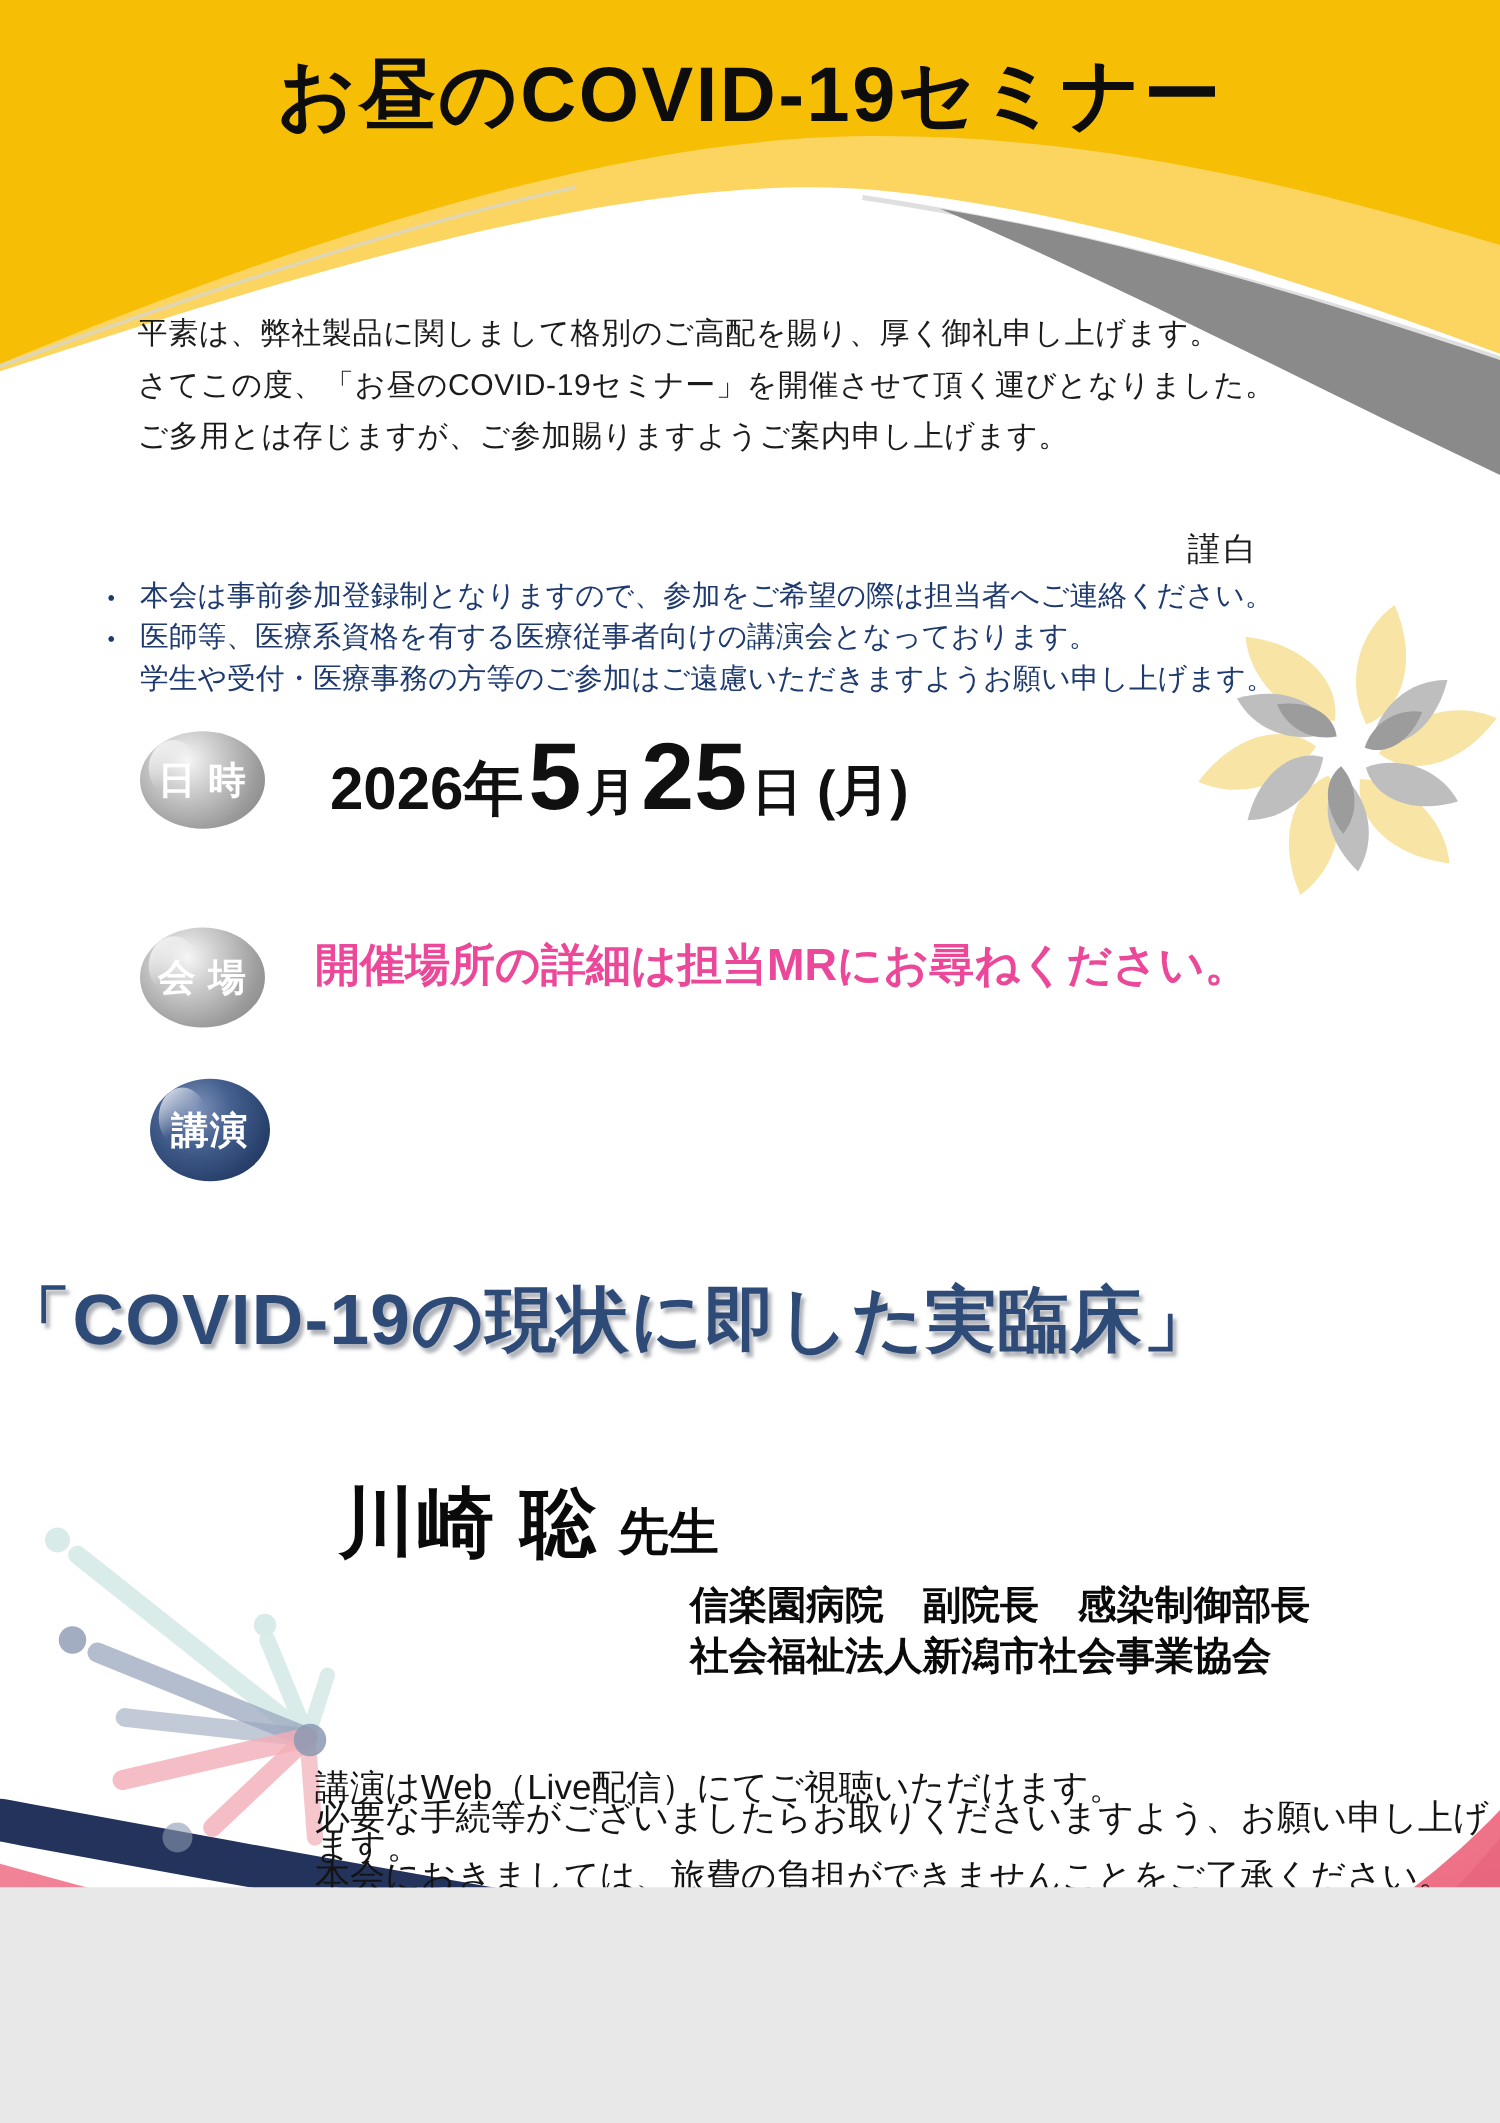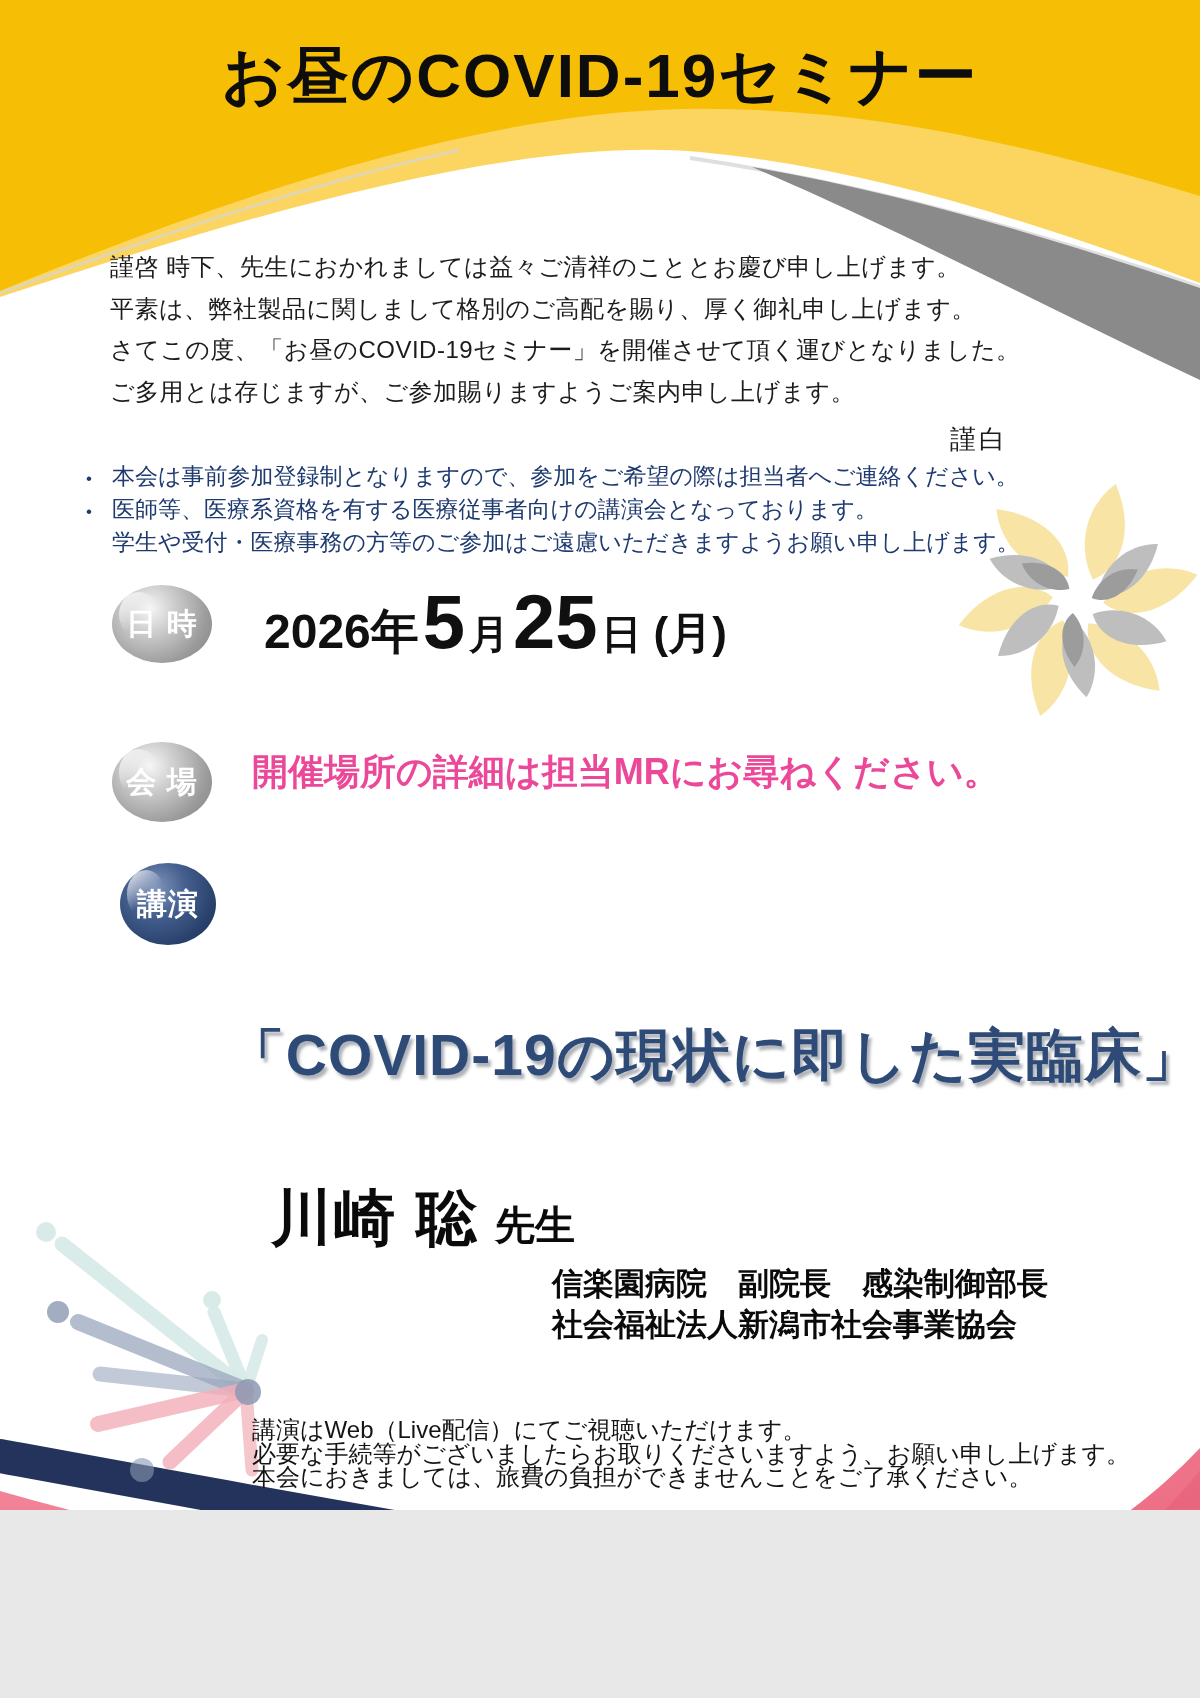--- a/index.html
+++ b/index.html
@@ -47,29 +47,29 @@
   .d-unit{font-size:40px;}
   .d-week{font-size:44px;margin-left:12px;}
   .sessions{
     position:absolute;left:700px;top:566px;font-size:30px;font-weight:bold;color:#0d0d0d;
     line-height:39px;white-space:nowrap;
   }
   .session-note{position:absolute;left:556px;top:709px;font-size:23px;font-weight:bold;color:#101010;}
   .venue-text{position:absolute;left:252px;top:748px;font-size:36px;font-weight:bold;color:#ec4899;}
   
   .lecture-title{
-    position:absolute;left:0;top:1018px;width:100%;text-align:right;
+    position:absolute;left:0;top:1018px;width:100%;text-align:left;
     font-size:57px;font-weight:bold;color:#2e4b78;
     text-shadow:3px 4px 3px rgba(110,115,125,.55);letter-spacing:1px;white-space:nowrap;
   }
   .speaker{position:absolute;left:271px;top:1178px;display:flex;align-items:baseline;color:#0a0a0a;font-weight:bold;}
   .speaker-name{font-size:61px;letter-spacing:2px;}
   .speaker-suffix{font-size:40px;margin-left:16px;}
   .affiliation{position:absolute;left:552px;top:1263px;font-size:31px;font-weight:bold;color:#0a0a0a;line-height:41px;}
-  .remarks{position:absolute;left:252px;top:1418px;font-size:24px;color:#141414;line-height:23.5px;}
+  .remarks{position:absolute;left:252px;top:1418px;font-size:28px;color:#141414;line-height:23.5px;}
   .organizer{
     position:absolute;left:0;top:1636px;width:100%;text-align:center;
     color:#ffffff;font-size:31px;font-weight:bold;letter-spacing:1px;
   }
 </style>
 </head>
 <body>
 
 <div class="page">
 
@@ -145,21 +145,20 @@
       <circle cx="212" cy="1300" r="9" fill="#D9EBE8"></circle>
       <circle cx="58" cy="1312" r="11" fill="#8B99B3" opacity="0.8"></circle>
       <circle cx="142" cy="1470" r="12" fill="#8B99B3" opacity="0.6"></circle>
       <circle cx="248" cy="1392" r="13" fill="#8B99B3" opacity="0.85"></circle>
     </g>
   </svg>
 
   <div class="main-title">お昼のCOVID-19セミナー</div>
 
   <div class="greeting">
-    <div>謹啓 時下、先生におかれましては益々ご清祥のこととお慶び申し上げます。</div>
     <div>平素は、弊社製品に関しまして格別のご高配を賜り、厚く御礼申し上げます。</div>
     <div>さてこの度、「お昼のCOVID-19セミナー」を開催させて頂く運びとなりました。</div>
     <div>ご多用とは存じますが、ご参加賜りますようご案内申し上げます。</div>
   </div>
 
   <div class="closing">謹白</div>
 
   <div class="notices">
     <div class="notice-row">
       <span class="notice-bullet">•</span>

